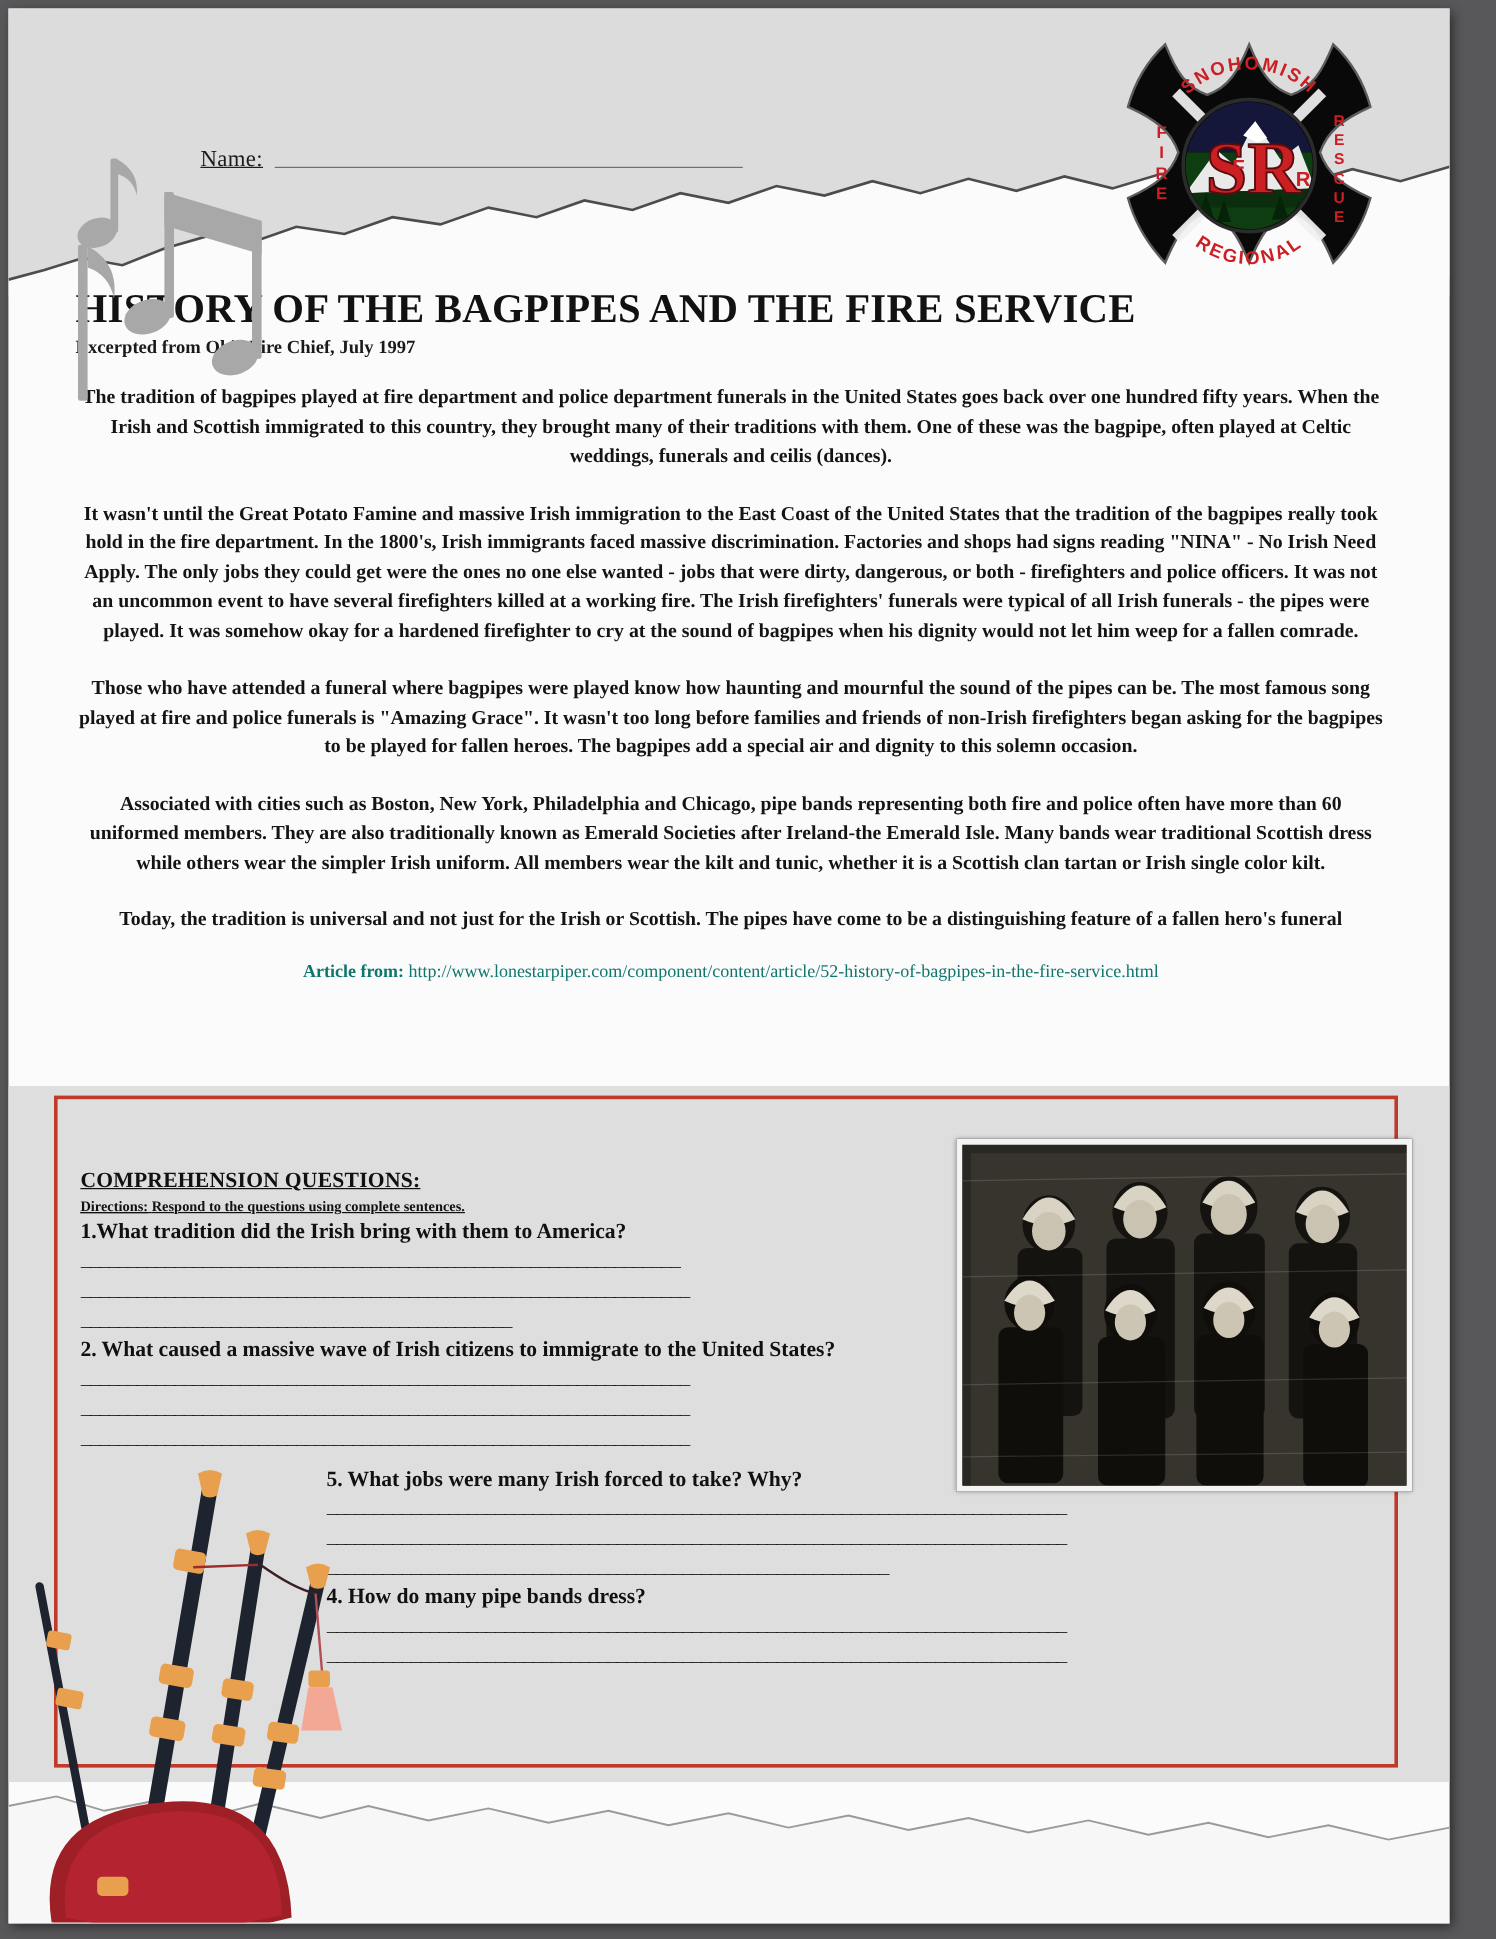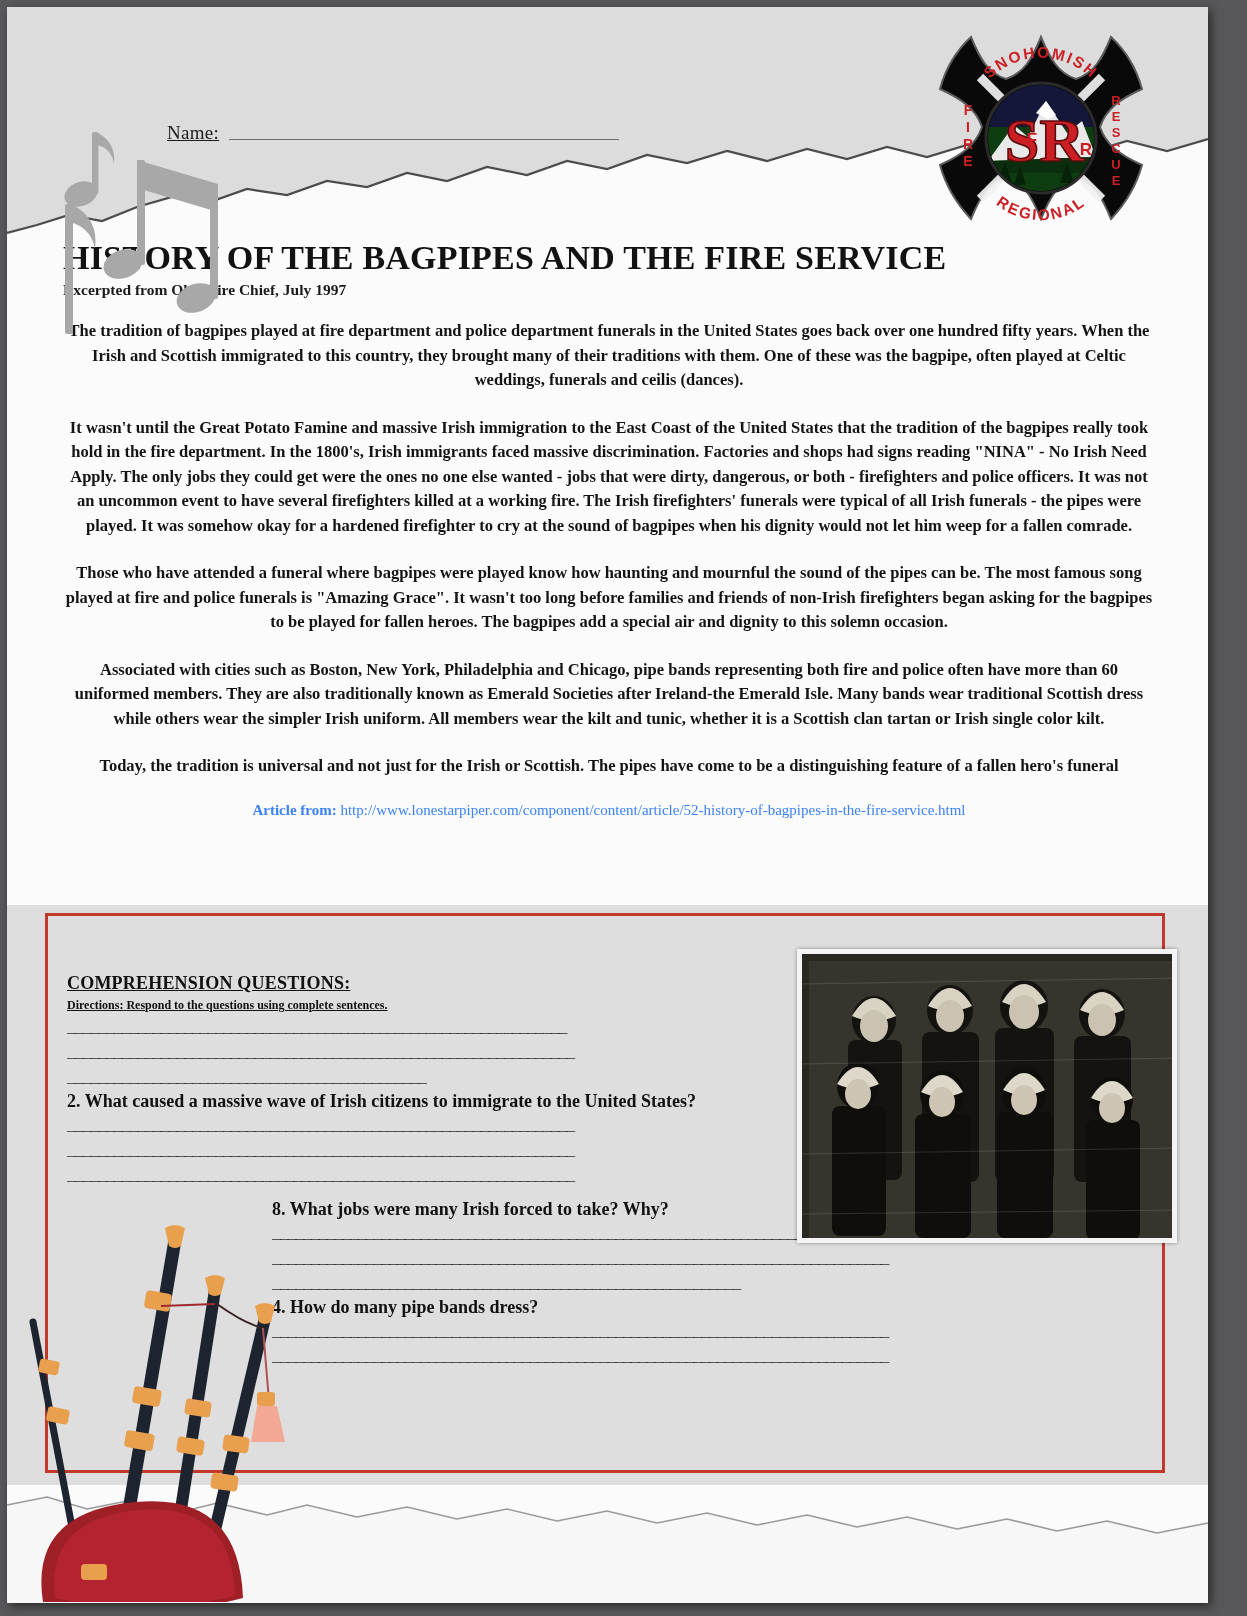--- a/index.html
+++ b/index.html
@@ -92,21 +92,21 @@
     text-align: center;
     font-size: 16.5px;
     font-weight: bold;
     line-height: 24.5px;
     color: #141414;
     margin: 0 0 23px 0;
   }
   .source {
     text-align: center;
     font-size: 15px;
-    color: #3b82f6;
+    color: #0f766e;
     margin: 22px 0 0 0;
   }
   .source b { font-weight: bold; }
   .source span { font-weight: normal; }
 
   
   .qbox {
     position: absolute;
     left: 38px; top: 906px;
     width: 1120px; height: 560px;
@@ -357,36 +357,37 @@
       </svg>
     </div>
 
     <div class="qcontent">
       <div class="q-head">COMPREHENSION QUESTIONS:</div>
       <div class="q-dir">
         <u>Directions:</u>
         <span>Respond to the questions using complete sentences.</span>
       </div>
 
+      <div class="q-text">1.What tradition did the Irish bring with them to America?</div>
       <div class="block-left">
         <div class="ans-line">________________________________________________________________</div>
         <div class="ans-line">_________________________________________________________________</div>
         <div class="ans-line">______________________________________________</div>
       </div>
 
       <div class="q-text">2. What caused a massive wave of Irish citizens to immigrate to the United States?</div>
       <div class="block-left">
         <div class="ans-line">_________________________________________________________________</div>
         <div class="ans-line">_________________________________________________________________</div>
         <div class="ans-line">_________________________________________________________________</div>
       </div>
 
       <div class="gap-sm"></div>
 
-      <div class="q-text q34">8. What jobs were many Irish forced to take? Why?</div>
+      <div class="q-text q34">5. What jobs were many Irish forced to take? Why?</div>
       <div class="block-right">
         <div class="ans-line">_______________________________________________________________________________</div>
         <div class="ans-line">_______________________________________________________________________________</div>
         <div class="ans-line">____________________________________________________________</div>
       </div>
 
       <div class="q-text q34">4. How do many pipe bands dress?</div>
       <div class="block-right">
         <div class="ans-line">_______________________________________________________________________________</div>
         <div class="ans-line">_______________________________________________________________________________</div>

